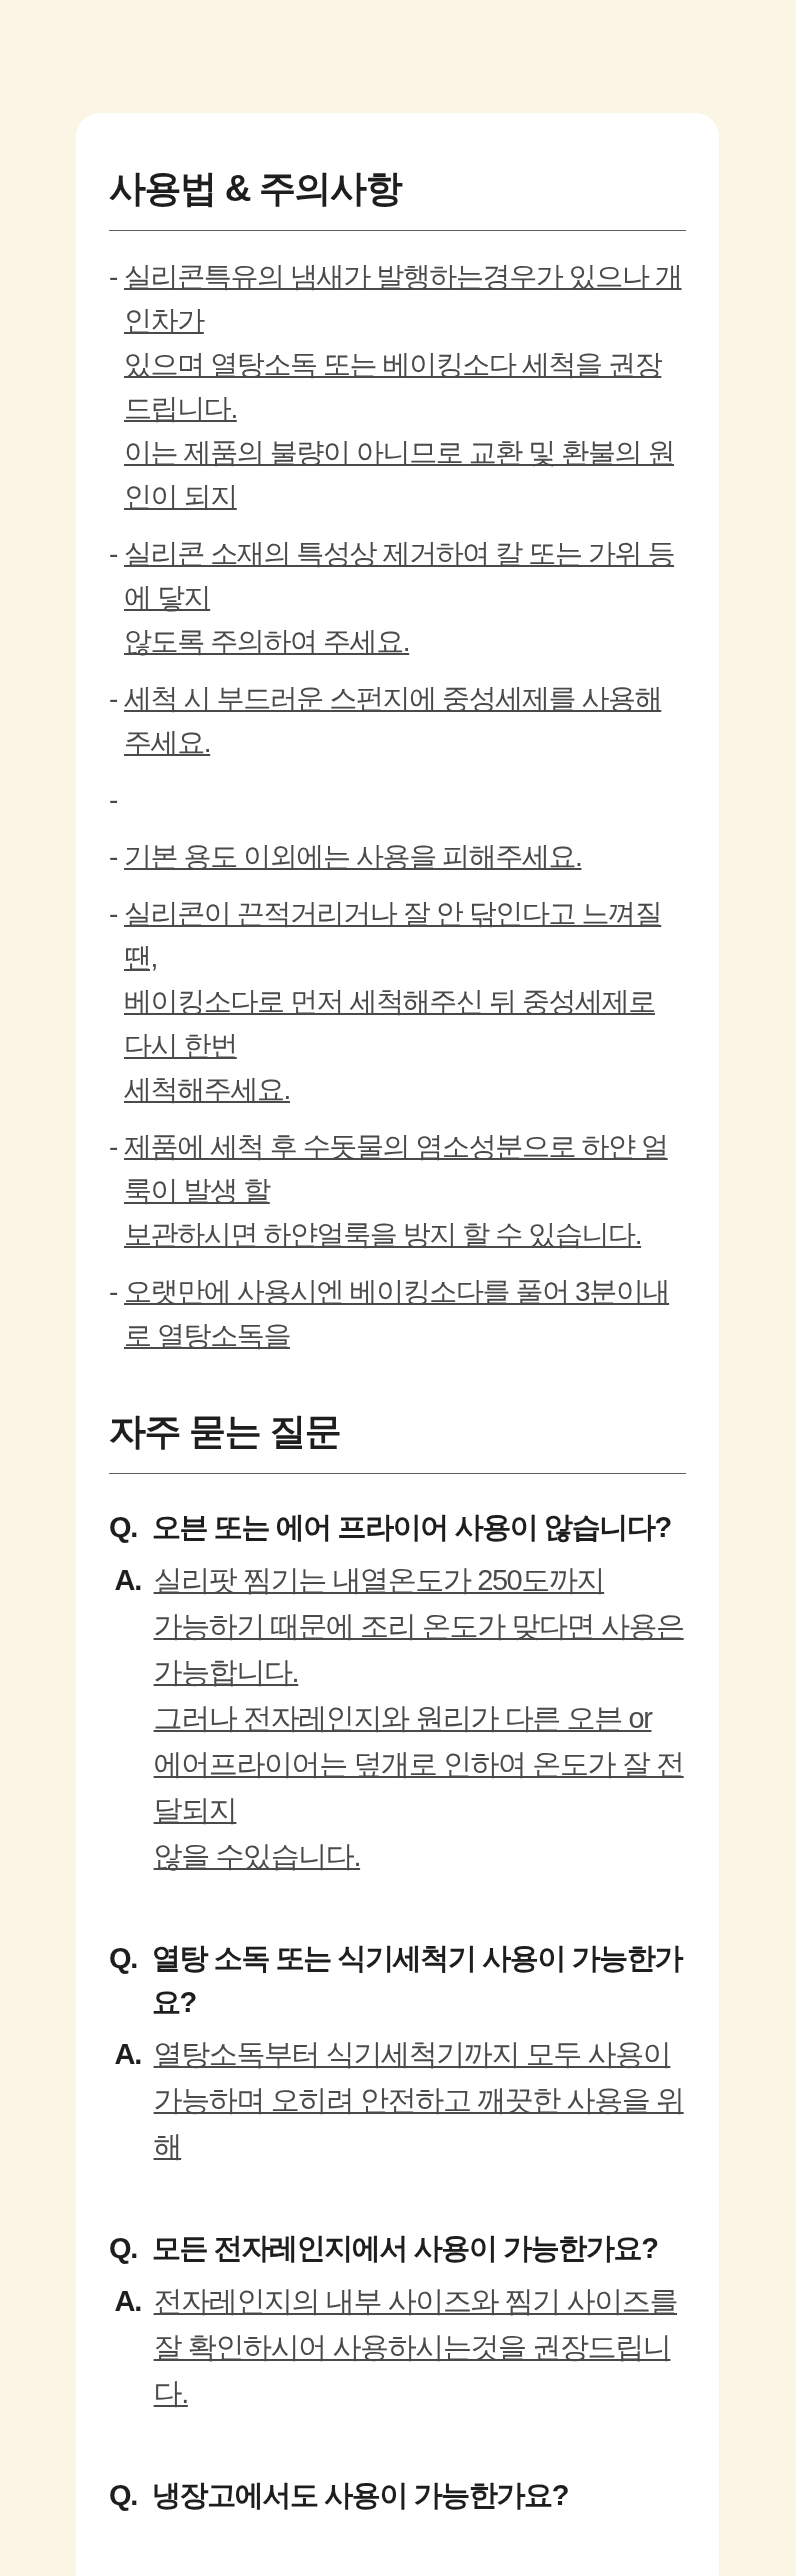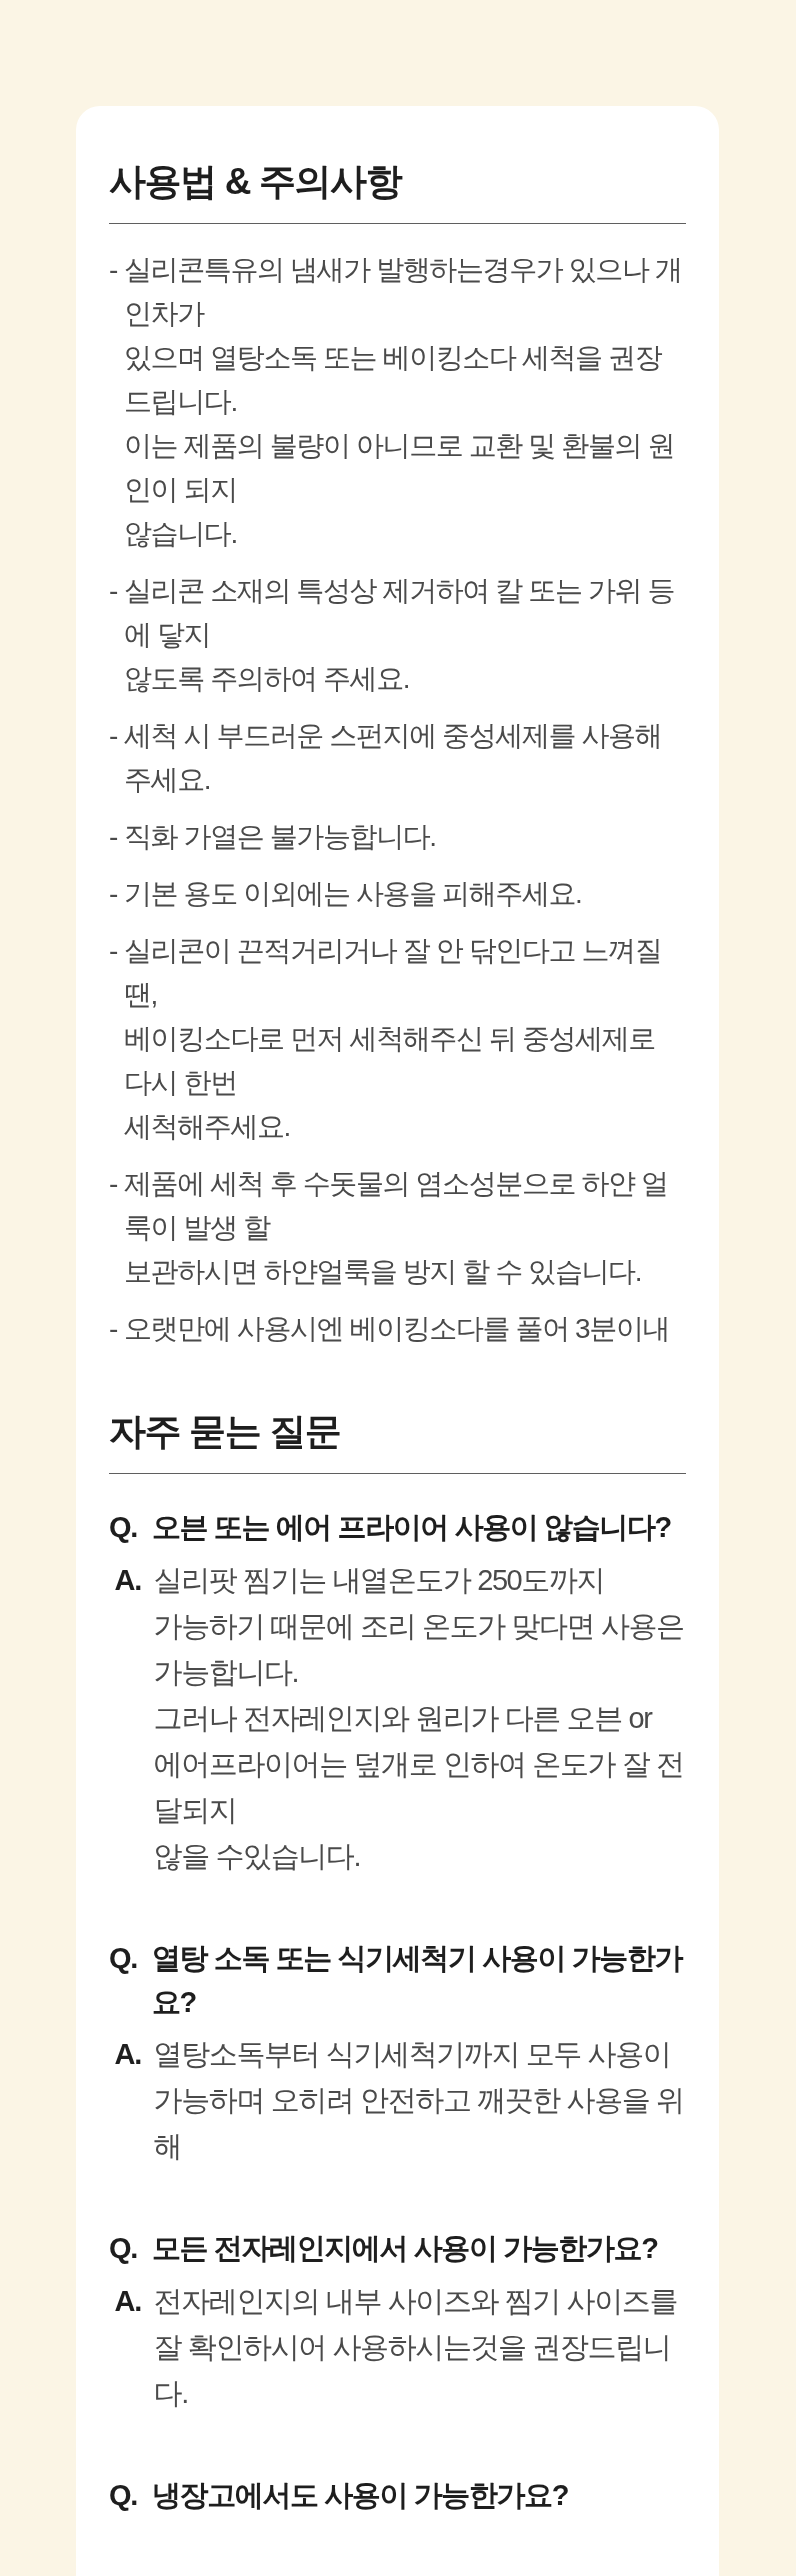--- a/index.html
+++ b/index.html
@@ -18,21 +18,21 @@
   }
   .card {
     position: absolute;
     left: 76px;
     width: 643px;
     background: #FFFFFF;
     border-radius: 24px;
     box-sizing: border-box;
     padding: 54px 33px 0 33px;
   }
-  .card.usage { top: 106px;  height: 1324px; }
+  .card.usage { top: 113px;  height: 1324px; }
   .card.faq   { top: 1356px; height: 1352px; }
 
   .card-title {
     margin: 0;
     font-size: 37px;
     font-weight: 800;
     color: #1E1E1E;
     letter-spacing: -1.4px;
     line-height: 1.2;
   }
@@ -54,21 +54,21 @@
     font-size: 28px;
     line-height: 44px;
     color: #4A4A4A;
     letter-spacing: -1.4px;
   }
   .bullet .dash {
     flex: none;
     width: 15px;
   }
   .lines { display: block; min-width: 0; }
-  .ln { display: block; }
+  .ln { display: block; text-decoration: underline; }
 
   
   .qa-list { margin-top: 31.5px; }
   .qa { margin-bottom: 57px; }
   .q-row {
     display: flex;
     font-size: 29px;
     font-weight: 800;
     color: #1E1E1E;
     line-height: 44px;
@@ -101,44 +101,40 @@
     <hr class="divider">
 
     <ul class="bullets">
 
       <li class="bullet">
         <span class="dash">-</span>
         <span class="lines">
           <span class="ln">실리콘특유의 냄새가 발행하는경우가 있으나 개인차가</span>
           <span class="ln">있으며 열탕소독 또는 베이킹소다 세척을 권장드립니다.</span>
           <span class="ln">이는 제품의 불량이 아니므로 교환 및 환불의 원인이 되지</span>
-          <span class="ln">않습니다.</span>
         </span>
       </li>
 
       <li class="bullet">
         <span class="dash">-</span>
         <span class="lines">
           <span class="ln">실리콘 소재의 특성상 제거하여 칼 또는 가위 등에 닿지</span>
           <span class="ln">않도록 주의하여 주세요.</span>
         </span>
       </li>
 
       <li class="bullet">
         <span class="dash">-</span>
         <span class="lines">
           <span class="ln">세척 시 부드러운 스펀지에 중성세제를 사용해주세요.</span>
         </span>
       </li>
 
       <li class="bullet">
         <span class="dash">-</span>
-        <span class="lines">
-          <span class="ln">직화 가열은 불가능합니다.</span>
-        </span>
       </li>
 
       <li class="bullet">
         <span class="dash">-</span>
         <span class="lines">
           <span class="ln">기본 용도 이외에는 사용을 피해주세요.</span>
         </span>
       </li>
 
       <li class="bullet">

